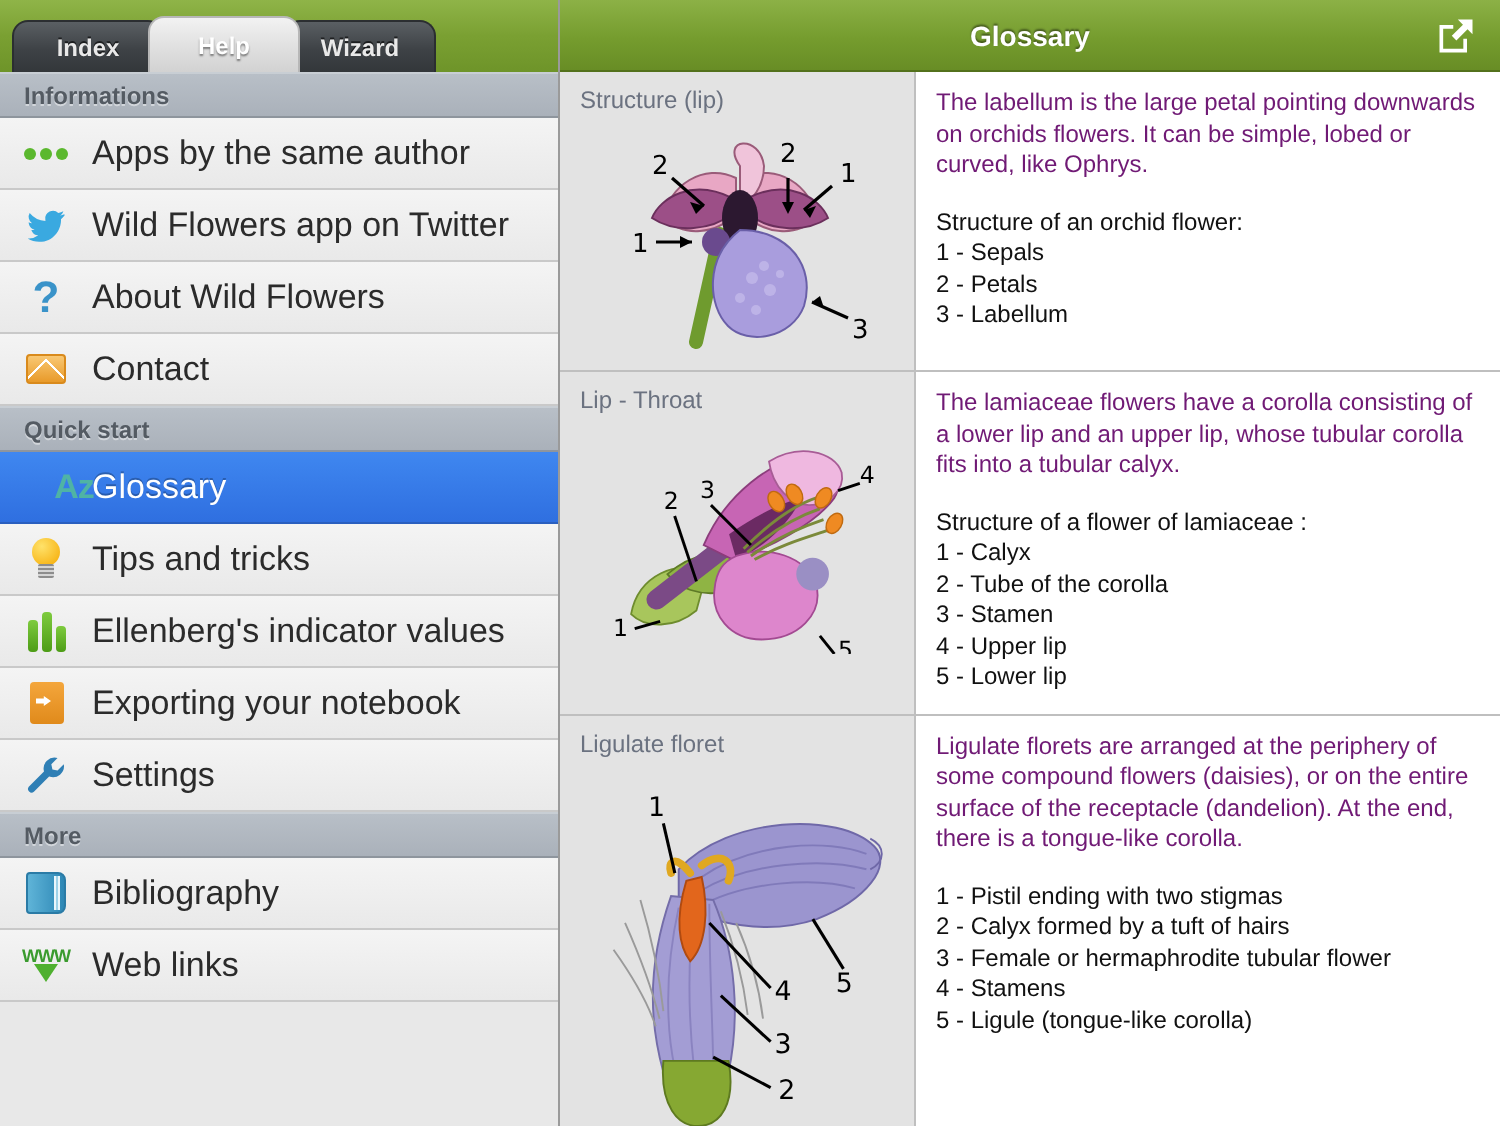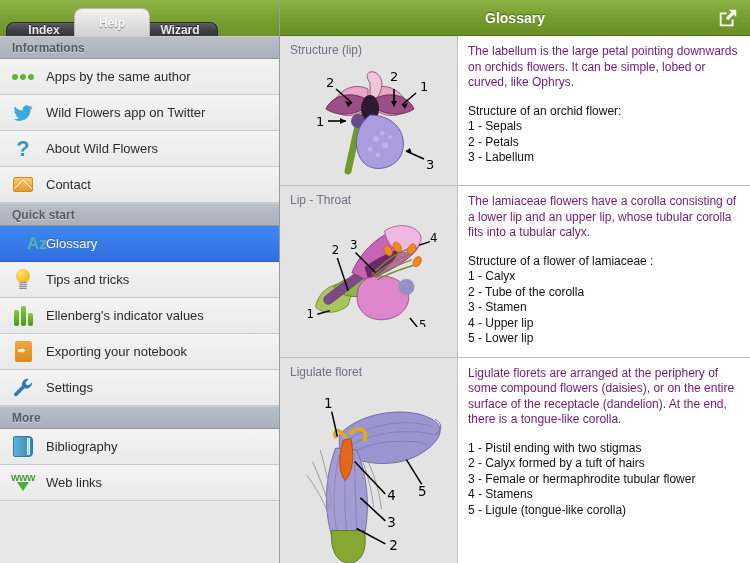--- a/index.html
+++ b/index.html
@@ -22,21 +22,21 @@
   .tabbar {
     height: 36px; width: 280px;
     background: linear-gradient(to bottom, #8fb448 0%, #7aa032 50%, #6e9429 100%);
     position: relative;
     display: flex;
     align-items: flex-end;
     padding-left: 6px;
   }
   .tab {
     position: relative;
-    height: 14px;
+    height: 26px;
     min-width: 76px;
     margin-right: -8px;
     padding: 0 16px 0 16px;
     display: flex; align-items: center; justify-content: center;
     font-size: 12px; font-weight: bold;
     color: #e9e9e9;
     background: linear-gradient(to bottom, #5a5f63 0%, #3e4246 55%, #33373a 100%);
     border-radius: 8px 8px 0 0;
     border: 1px solid #2b2e31;
     border-bottom: none;
@@ -72,21 +72,21 @@
     padding-left: 10px;
     background: linear-gradient(to bottom, #f4f4f4 0%, #e9e9e9 100%);
     border-bottom: 1px solid #c9c9c9;
     cursor: default;
   }
   .row.sel {
     background: linear-gradient(to bottom, #3f87f0 0%, #2f6fe0 100%);
     border-bottom: 1px solid #2a5fbf;
   }
   .row .lbl {
-    font-size: 13px;
+    font-size: 17px;
     color: #2b2b2b;
     margin-left: 10px;
     white-space: nowrap;
   }
   .row.sel .lbl { color: #ffffff; text-shadow: 0 -1px 0 rgba(0,0,0,.25); }
   .ico {
     width: 26px; height: 26px;
     flex: 0 0 26px;
     position: relative;
     display: flex; align-items: center; justify-content: center;

